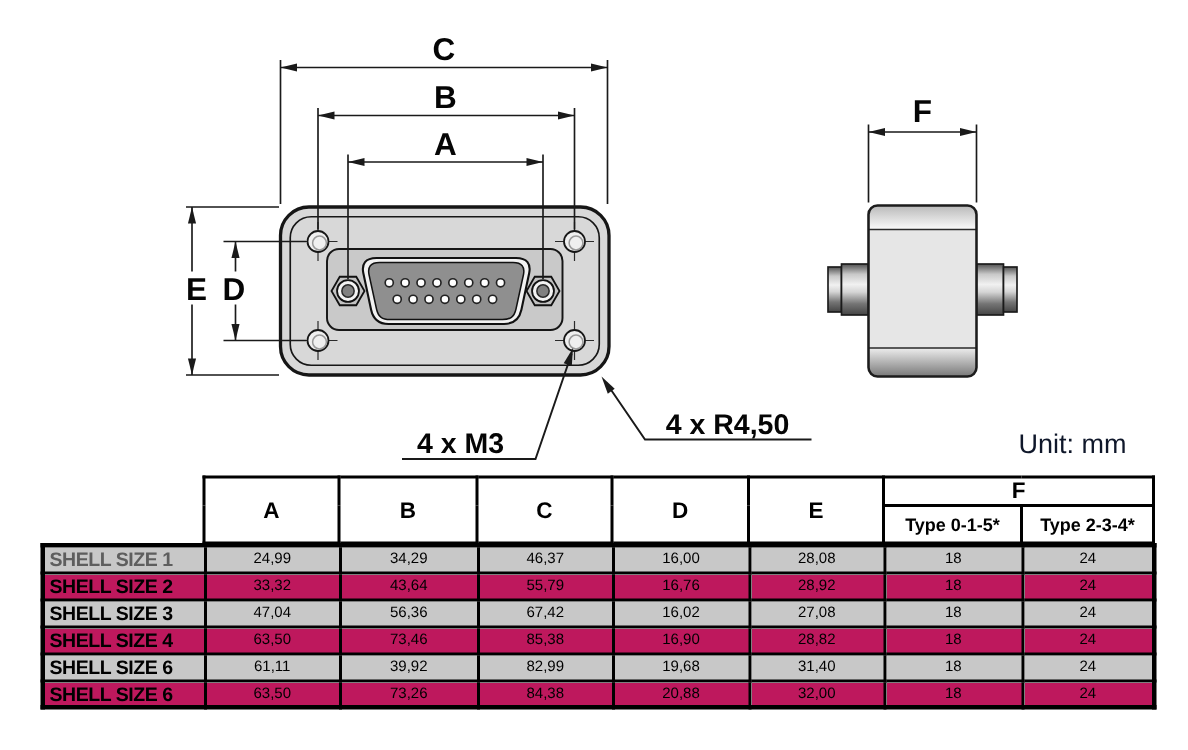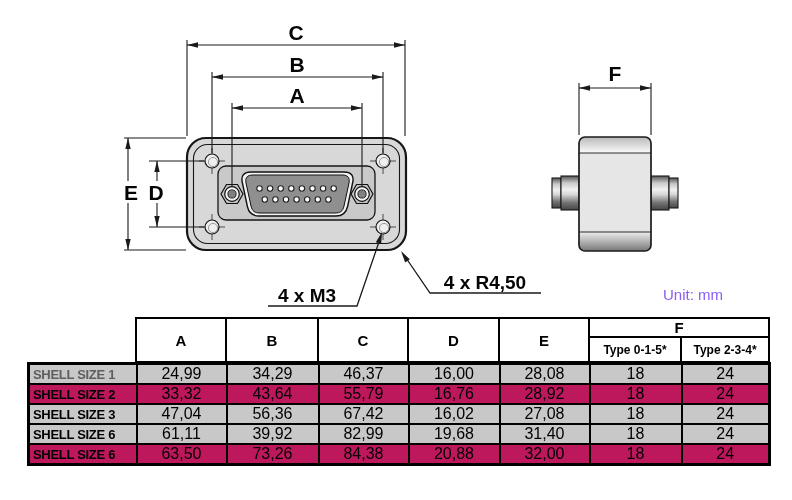--- a/index.html
+++ b/index.html
@@ -1,24 +1,24 @@
 <!DOCTYPE html>
 <html><head>
 <meta charset="utf-8">
 <style>
   html,body{margin:0;padding:0;background:#fff;}
   .canvas{position:relative;width:792px;height:500px;background:#fff;overflow:hidden;
           font-family:"Liberation Sans",sans-serif;}
   svg text{font-family:"Liberation Sans",sans-serif;}
   .dimlbl{font-weight:bold;font-size:21px;fill:#050505;}
   .callout{font-weight:bold;font-size:19px;fill:#050505;}
-  .unit{position:absolute;left:663px;top:286px;width:110px;font-size:15px;color:#8b5cf6;}
+  .unit{position:absolute;left:679px;top:286px;width:110px;font-size:18px;color:#0f172a;}
   table{border-collapse:collapse;table-layout:fixed;position:absolute;background:#fff;}
   td{border:2px solid #000;text-align:center;vertical-align:middle;padding:0;overflow:hidden;
-     font-size:16px;color:#000;}
+     font-size:10px;color:#000;}
   #hdrTable{left:135px;top:317px;width:633px;border:2px solid #000;}
   #hdrTable td{font-weight:bold;font-size:15px;}
   #hdrTable td.sub{font-size:12px;margin-left:47px;}
   #hdrTable tr.r1{height:18px;}
   #hdrTable tr.r2{height:25px;}
   #bodyTable{left:27px;top:362px;width:741px;border:3px solid #000;}
   #bodyTable tr{height:18px;}
   td.rowlbl{font-weight:bold;text-align:left;padding-left:3px;letter-spacing:-0.3px;font-size:13px;}
   tr.g td{background:#c8c8c8;}
   tr.w td{background:#be185d;}
@@ -241,20 +241,30 @@
     <tr class="g">
       <td class="rowlbl">SHELL SIZE 3</td>
       <td>47,04</td>
       <td>56,36</td>
       <td>67,42</td>
       <td>16,02</td>
       <td>27,08</td>
       <td>18</td>
       <td>24</td>
     </tr>
+    <tr class="w">
+      <td class="rowlbl">SHELL SIZE 4</td>
+      <td>63,50</td>
+      <td>73,46</td>
+      <td>85,38</td>
+      <td>16,90</td>
+      <td>28,82</td>
+      <td>18</td>
+      <td>24</td>
+    </tr>
     <tr class="g">
       <td class="rowlbl">SHELL SIZE 6</td>
       <td>61,11</td>
       <td>39,92</td>
       <td>82,99</td>
       <td>19,68</td>
       <td>31,40</td>
       <td>18</td>
       <td>24</td>
     </tr>

